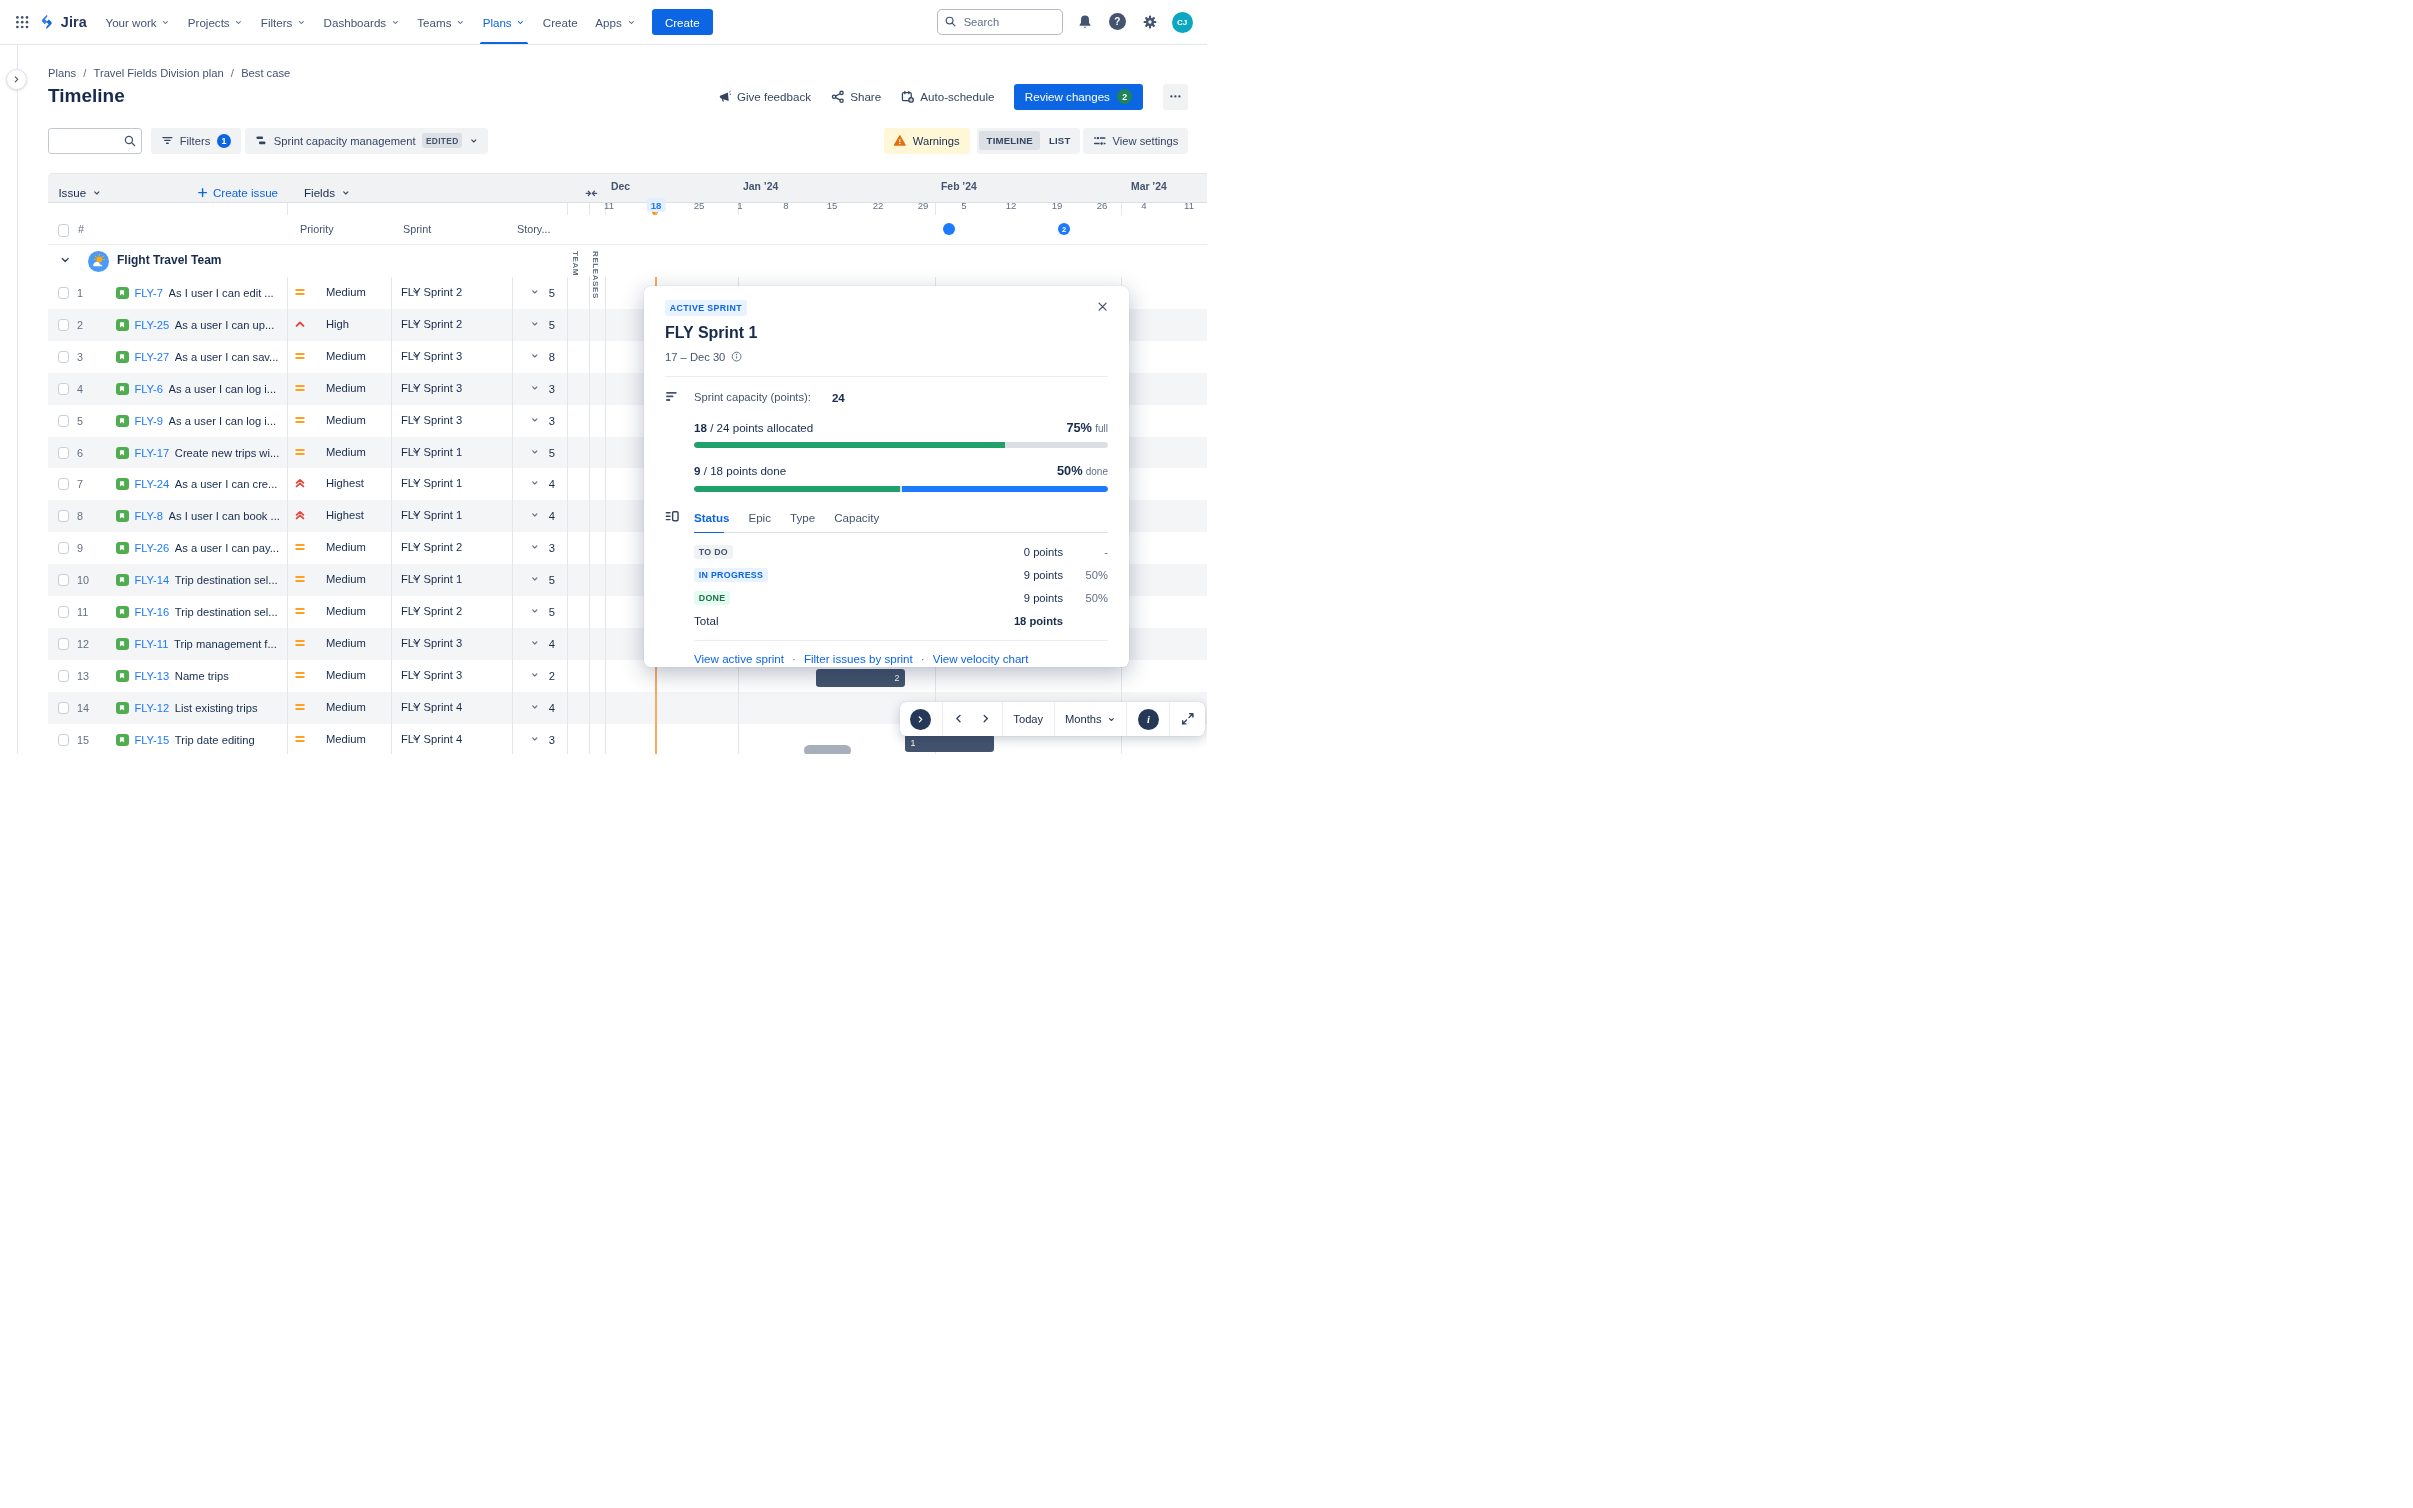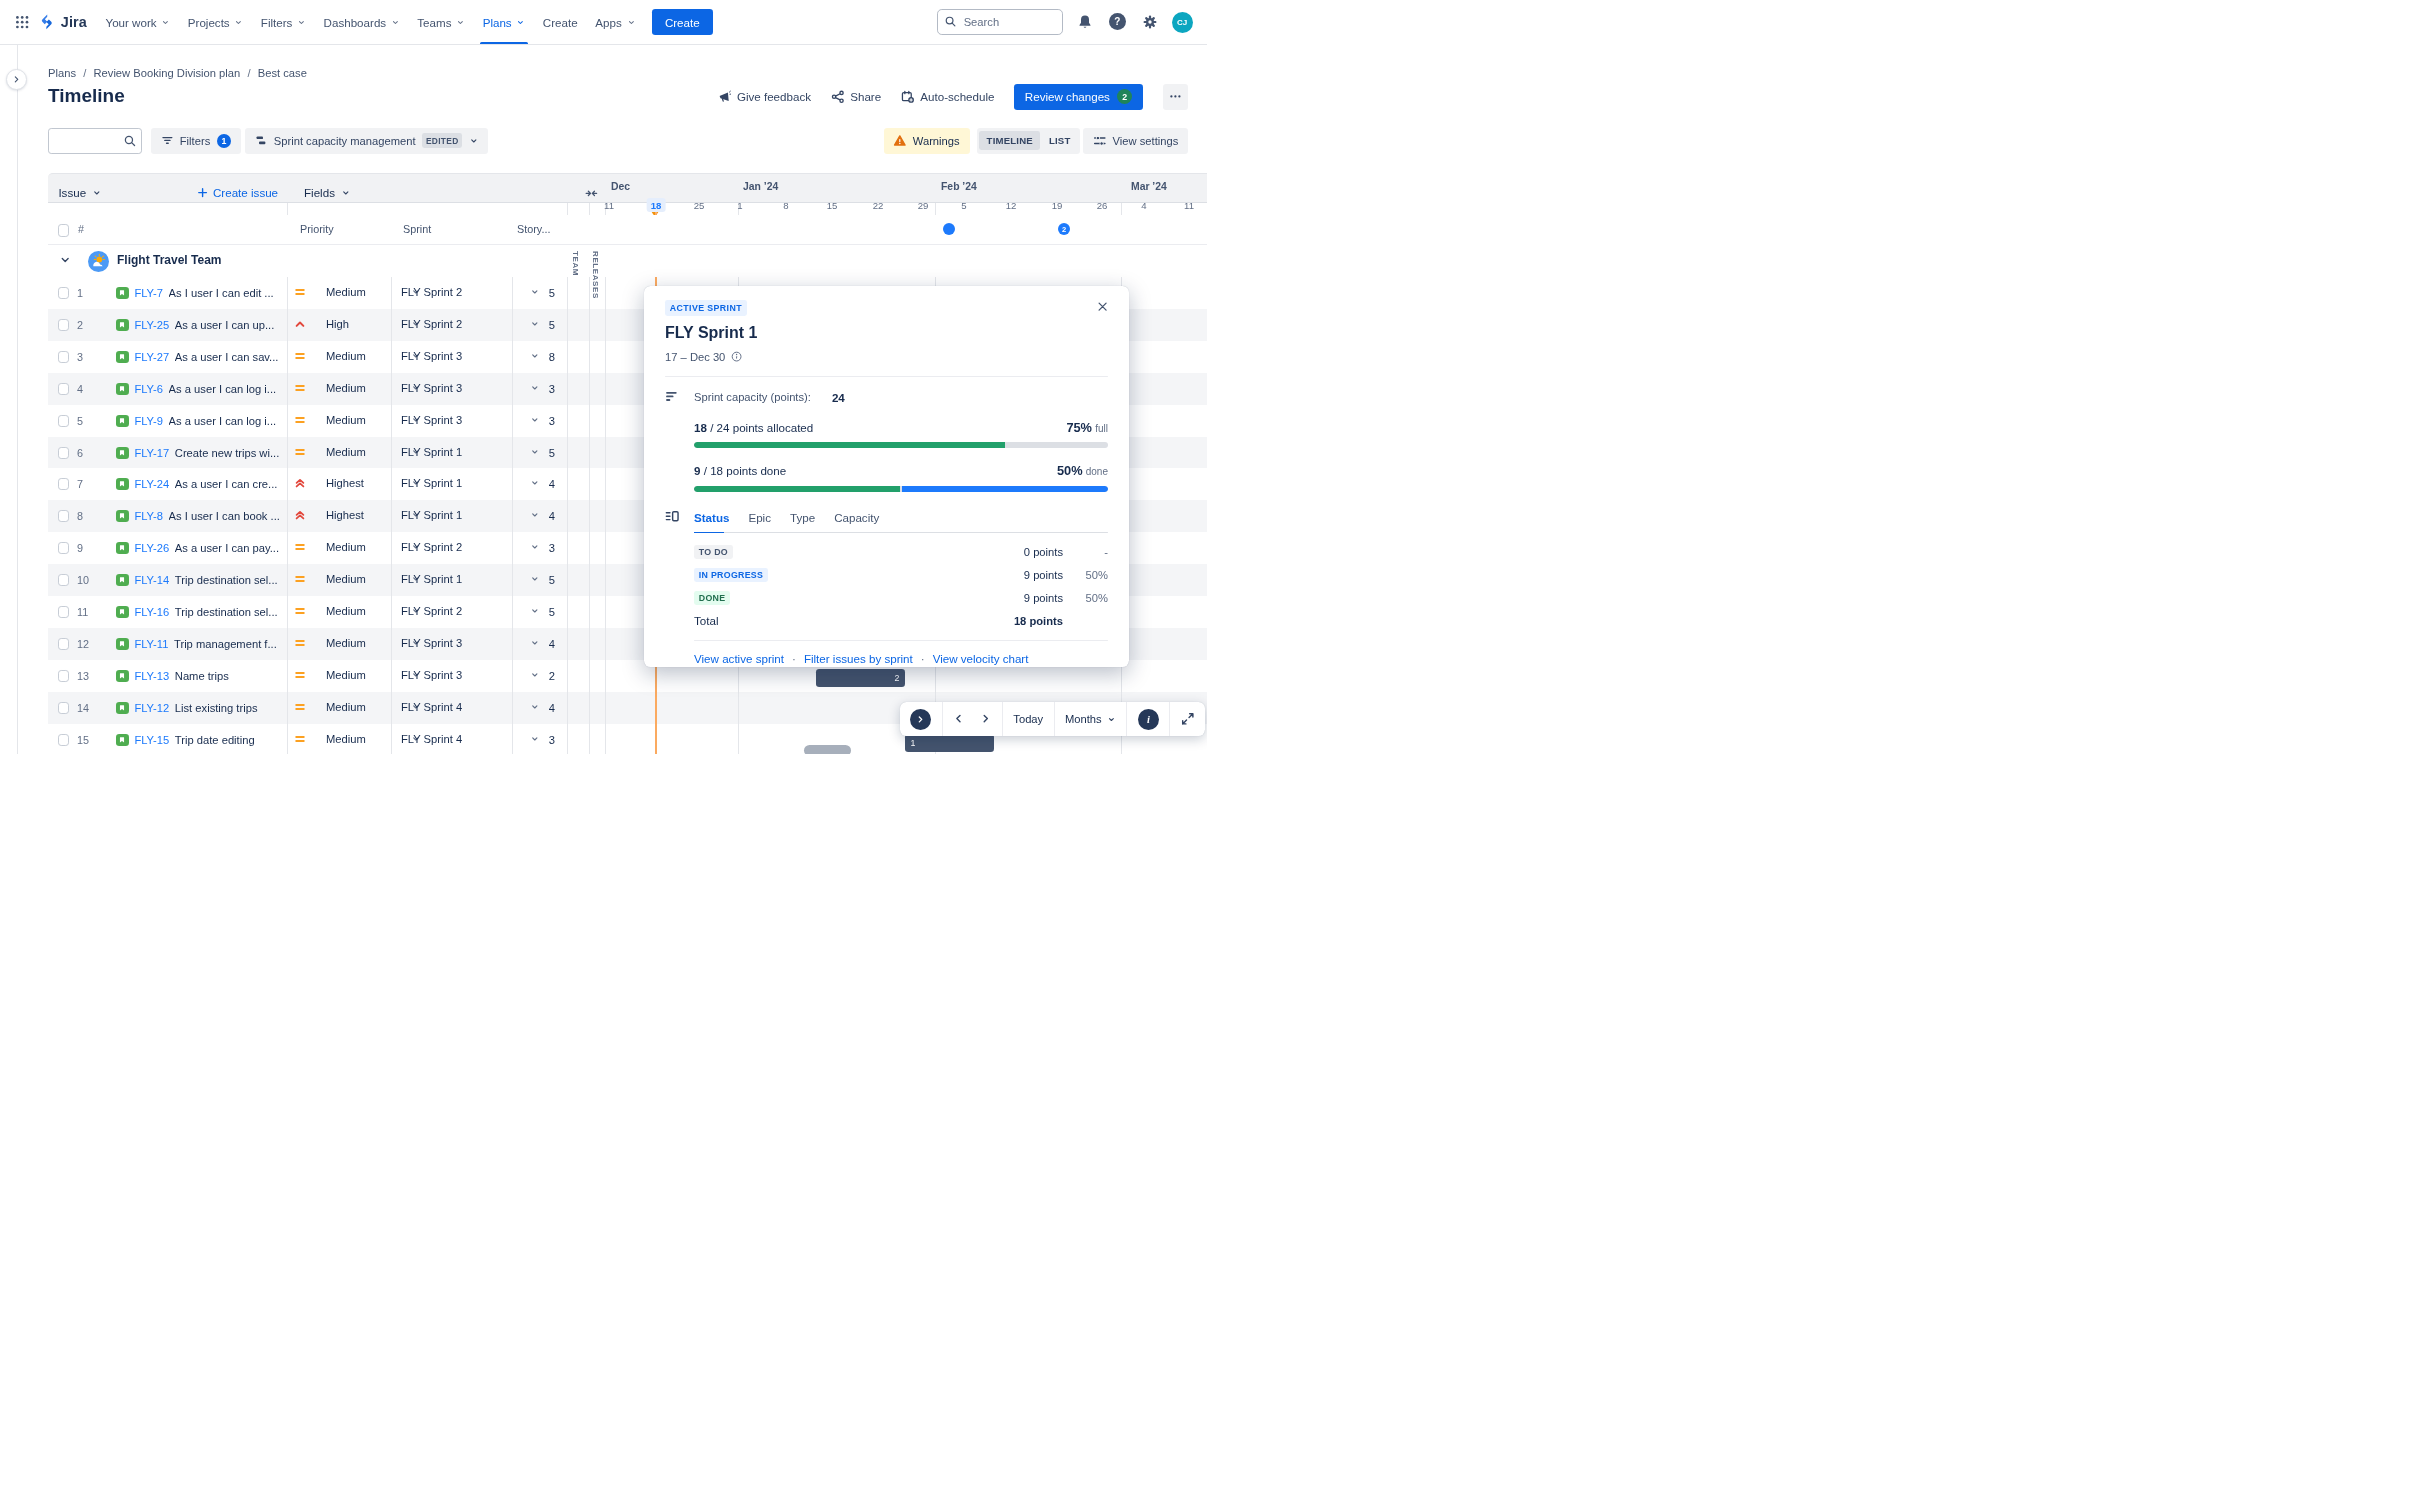--- a/index.html
+++ b/index.html
@@ -265,21 +265,21 @@
   <div class="rail-line"></div>
   <button class="rail-btn">
     <svg width="8.8" height="8.8" viewBox="0 0 16 16" fill="none" stroke="#44546F" stroke-width="2" stroke-linecap="round" stroke-linejoin="round">
         <path d="M6 3.5 10.5 8 6 12.5"></path>
       </svg>
   </button>
 
   <div class="breadcrumb">
       <span class="bc-link">Plans</span>
       <span class="bc-sep">/</span>
-      <span class="bc-link">Review Booking Division plan</span>
+      <span class="bc-link">Travel Fields Division plan</span>
       <span class="bc-sep">/</span>
       <span class="bc-link">Best case</span>
     </div>
   <h1 class="ptitle">Timeline</h1>
 
   <div class="hactions">
     <span class="hact">
       <svg width="13.6" height="13.6" viewBox="0 0 17 17">
           <path fill="#344563" d="M2 7.6 12.4 3l1 10.6L3.1 10.3z"></path>
           <path d="M5.6 10.9l.9 3.1" stroke="#344563" stroke-width="1.6" stroke-linecap="round"></path>

